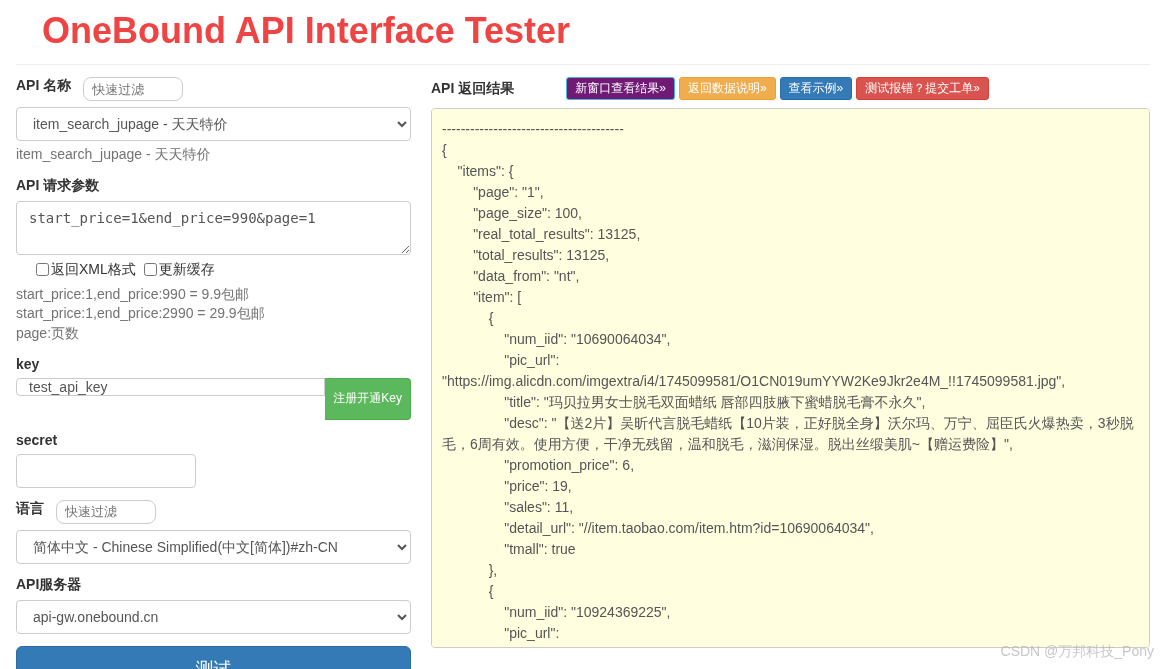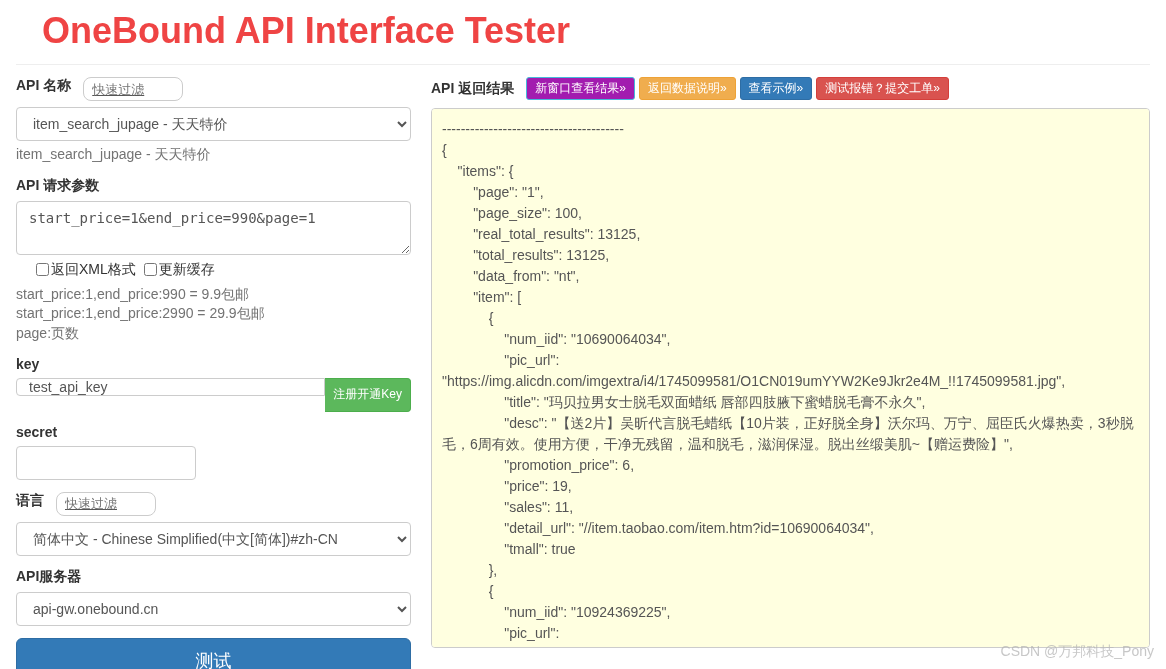--- a/index.html
+++ b/index.html
@@ -49,21 +49,20 @@
       font-size: 14px;
     }
     .filter-input {
       border: 1px solid #ccc;
       border-radius: 8px;
       padding: 3px 8px;
       font-size: 13px;
       color: #555;
       height: 24px;
       width: 100px;
-      text-decoration: underline;
     }
     .form-control {
       display: block;
       width: 100%;
       padding: 6px 12px;
       font-size: 14px;
       line-height: 1.42857143;
       color: #555;
       background-color: #fff;
       border: 1px solid #ccc;
@@ -119,32 +118,32 @@
       cursor: pointer;
       border: 1px solid transparent;
       border-radius: 4px;
       color: #fff;
     }
     .btn-sm {
       padding: 2px 8px;
       font-size: 12px;
       border-radius: 3px;
     }
-    .btn-info { background-color: #a21caf; border-color: #46b8da; }
+    .btn-info { background-color: #701a75; border-color: #46b8da; margin-left: 40px; }
     .btn-warning { background-color: #f0ad4e; border-color: #eea236; }
     .btn-primary { background-color: #337ab7; border-color: #2e6da4; }
     .btn-danger { background-color: #d9534f; border-color: #d43f3a; }
     .btn-key {
       background-color: #5cb85c;
       border-color: #4cae4c;
       color: #fff;
       padding: 6px 8px;
       font-size: 12px;
       border-radius: 0 4px 4px 0;
-      height: 34px;
+      height: 42px;
       border-left: none;
     }
     .btn-test {
       display: block;
       width: 100%;
       background-color: #337ab7;
       border-color: #2e6da4;
       color: #fff;
       padding: 10px 16px;
       font-size: 18px;

